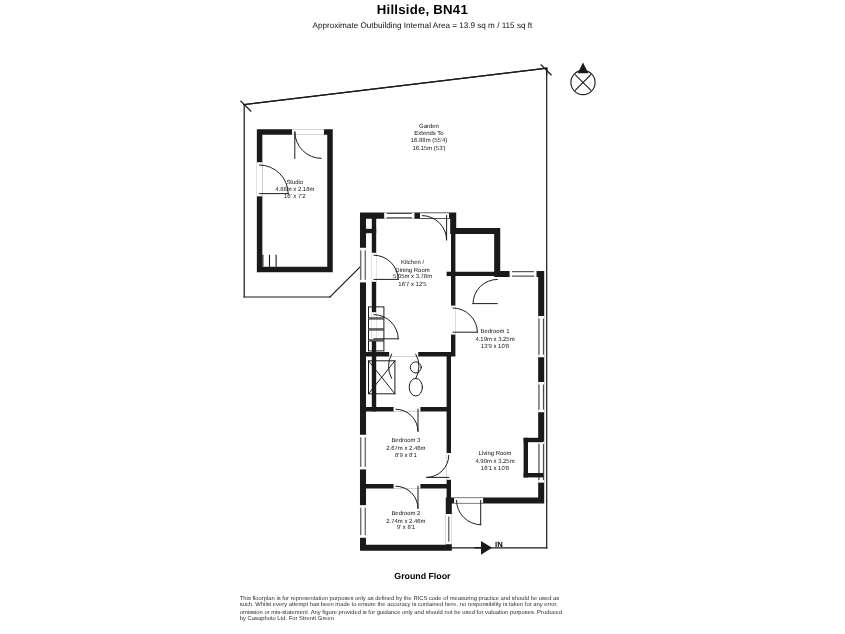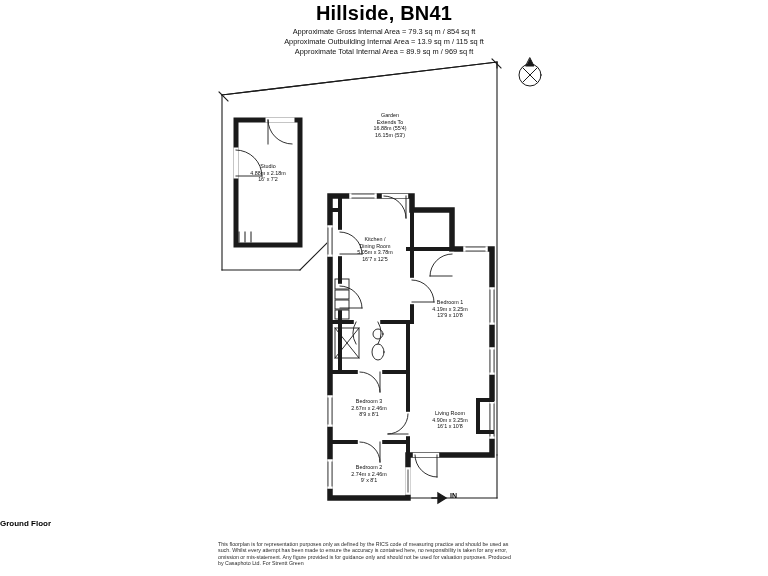--- a/index.html
+++ b/index.html
@@ -22,38 +22,38 @@
   }
   
   .header {
     position: absolute;
     top: 2px;
     left: 0;
     width: 768px;
     text-align: center;
   }
   .title {
-    font-size: 20px;
+    font-size: 12px;
     font-weight: bold;
     letter-spacing: 0.2px;
     margin: 0 0 2px 0;
     color: #000;
   }
   .subline {
     font-size: 7.4px;
     line-height: 10px;
     color: #111;
   }
   
   .floor-label {
     position: absolute;
     left: 0;
     width: 768px;
     top: 519px;
-    text-align: left;
+    text-align: center;
     font-size: 8px;
     font-weight: bold;
     color: #000;
   }
   .disclaimer {
     position: absolute;
     left: 218px;
     top: 541px;
     width: 300px;
     font-size: 5.3px;
@@ -86,23 +86,21 @@
     color: #000;
   }
 </style>
 </head>
 <body>
 
 <div class="page">
 
   <div class="header">
     <div class="title">Hillside, BN41</div>
-    <div class="subline">Approximate Gross Internal Area = 79.3 sq m / 854 sq ft</div>
     <div class="subline">Approximate Outbuilding Internal Area = 13.9 sq m / 115 sq ft</div>
-    <div class="subline">Approximate Total Internal Area = 89.9 sq m / 969 sq ft</div>
   </div>
 
   <svg class="plan" viewBox="0 0 768 576" xmlns="http://www.w3.org/2000/svg">
     <g stroke="#1a1a1a" fill="none" stroke-linecap="square">
 
       <g stroke-width="1.1">
         <path d="M222,95 L222,95 L497,62 L497,68"></path>
         <path d="M222,95 L497,62"></path>
         <path d="M497,62 L497,455"></path>
         <path d="M222,95 L222,270"></path>

